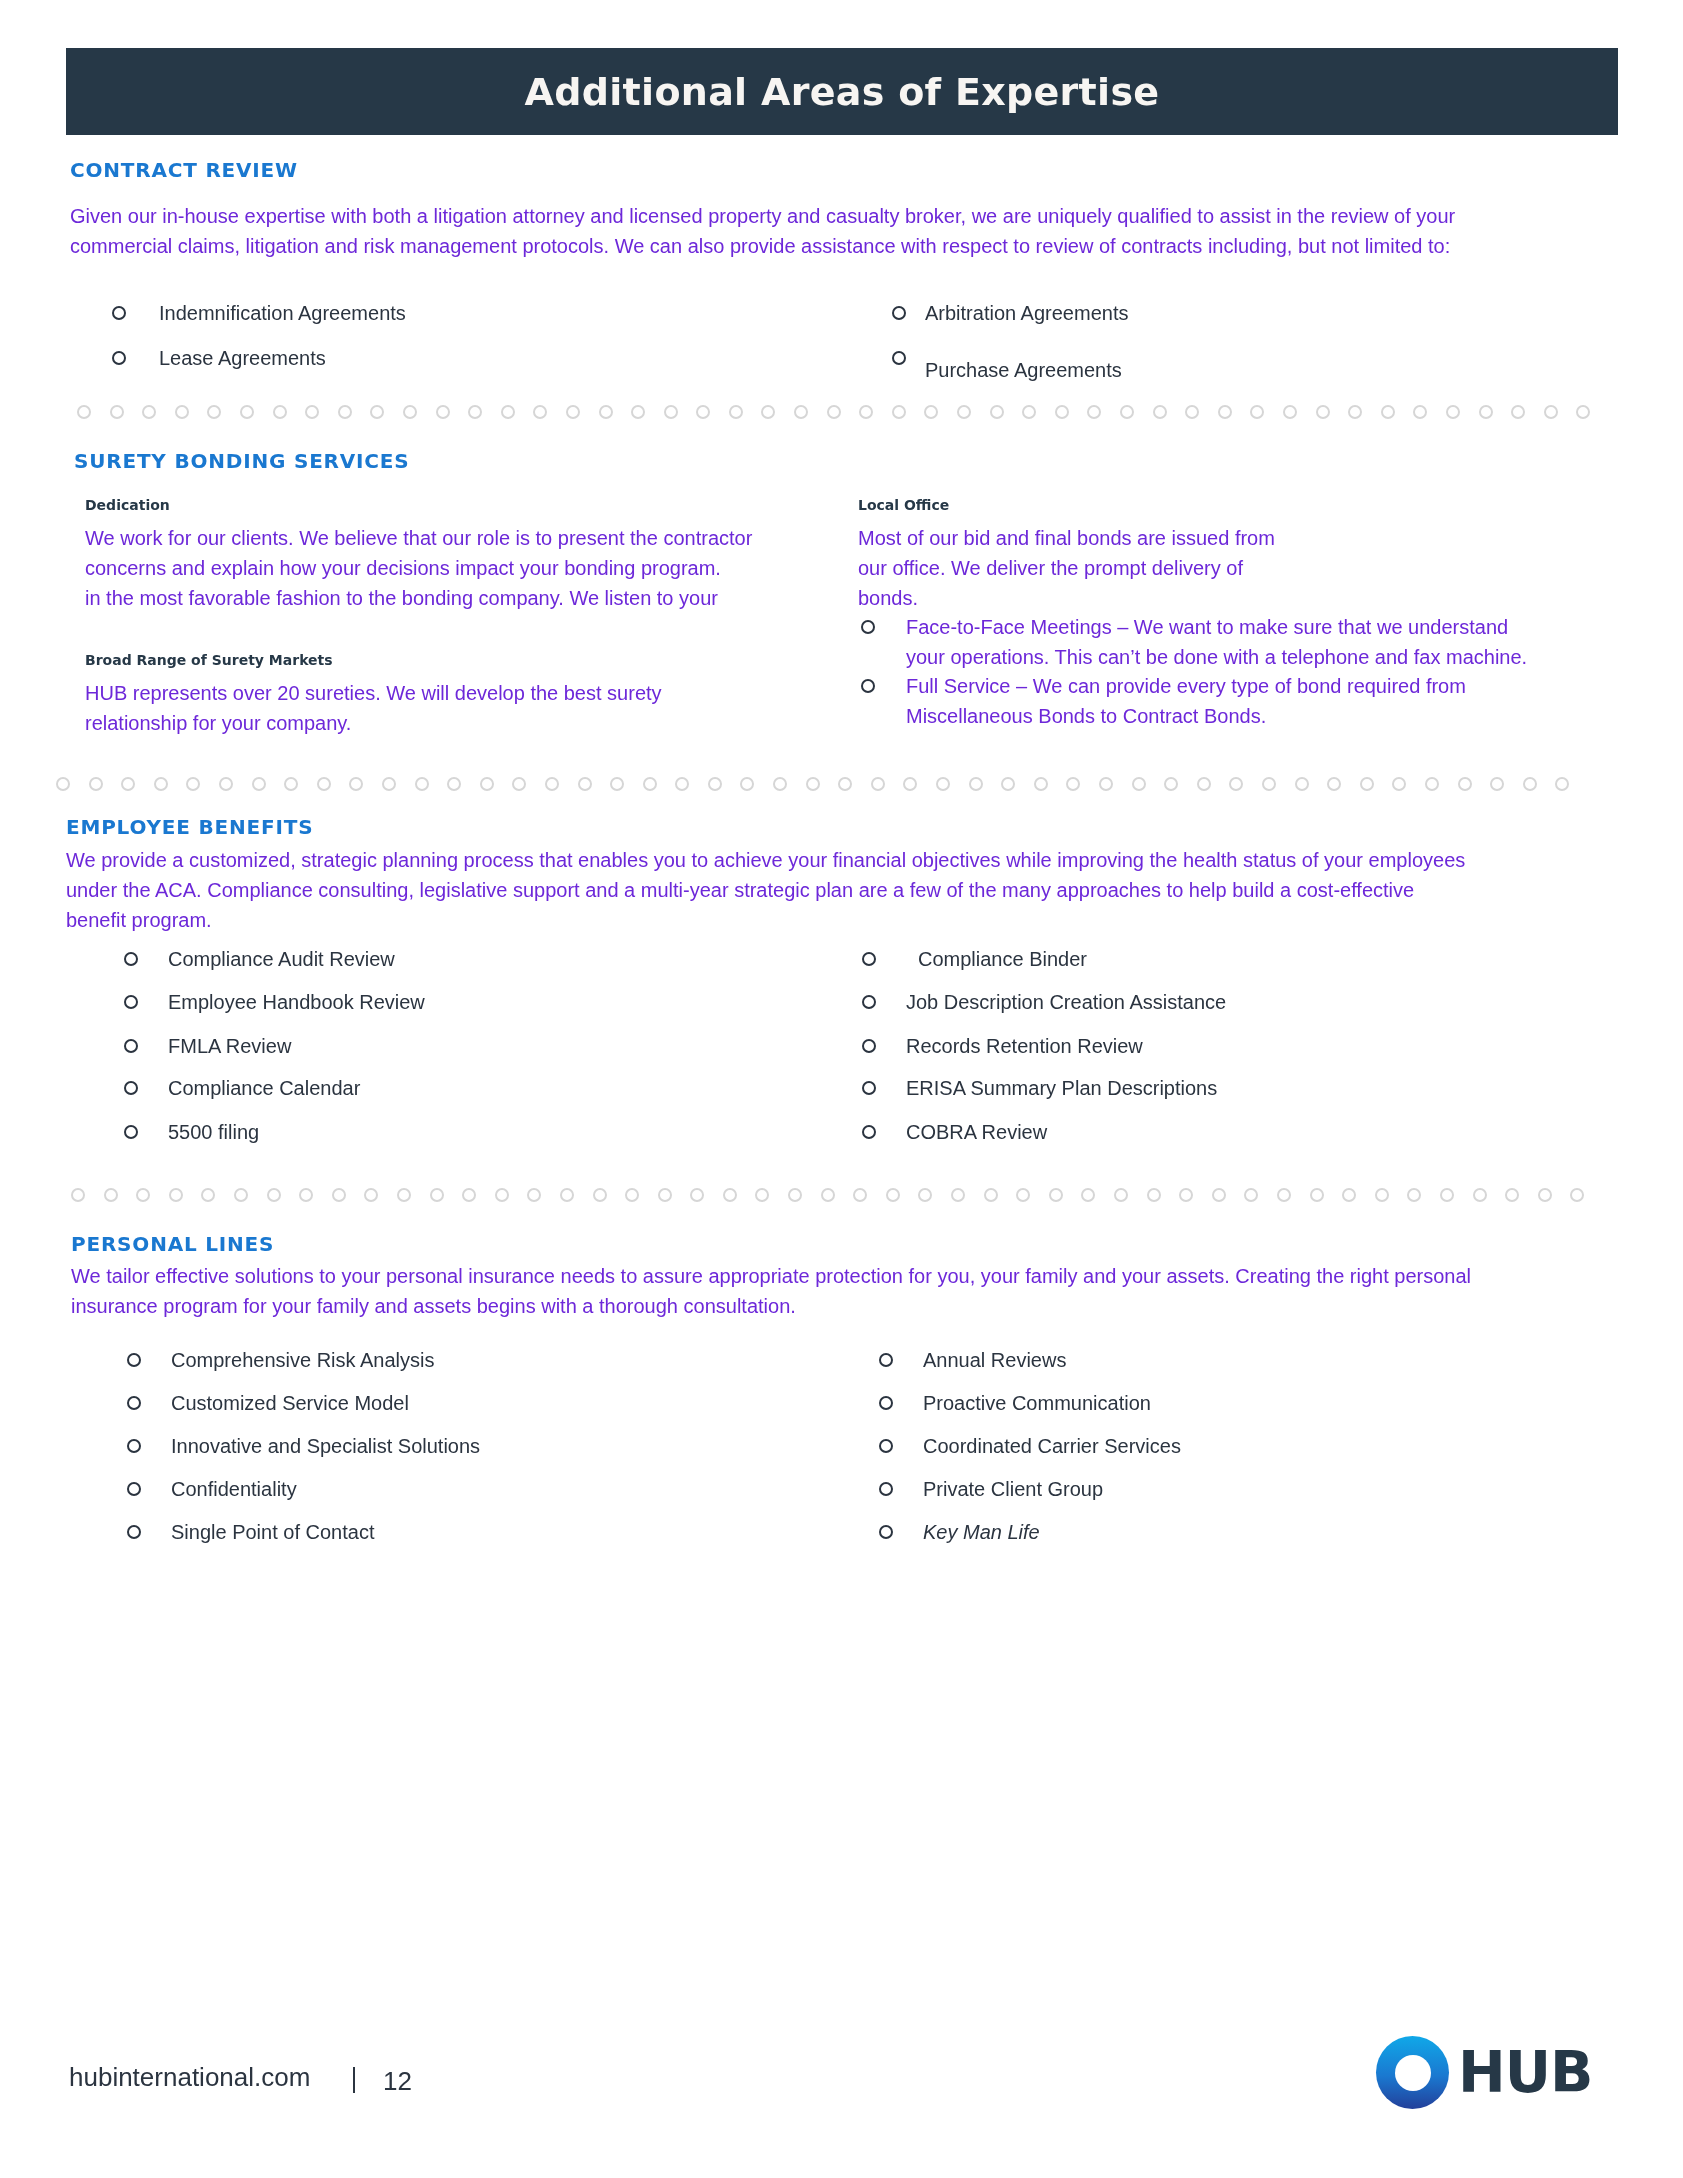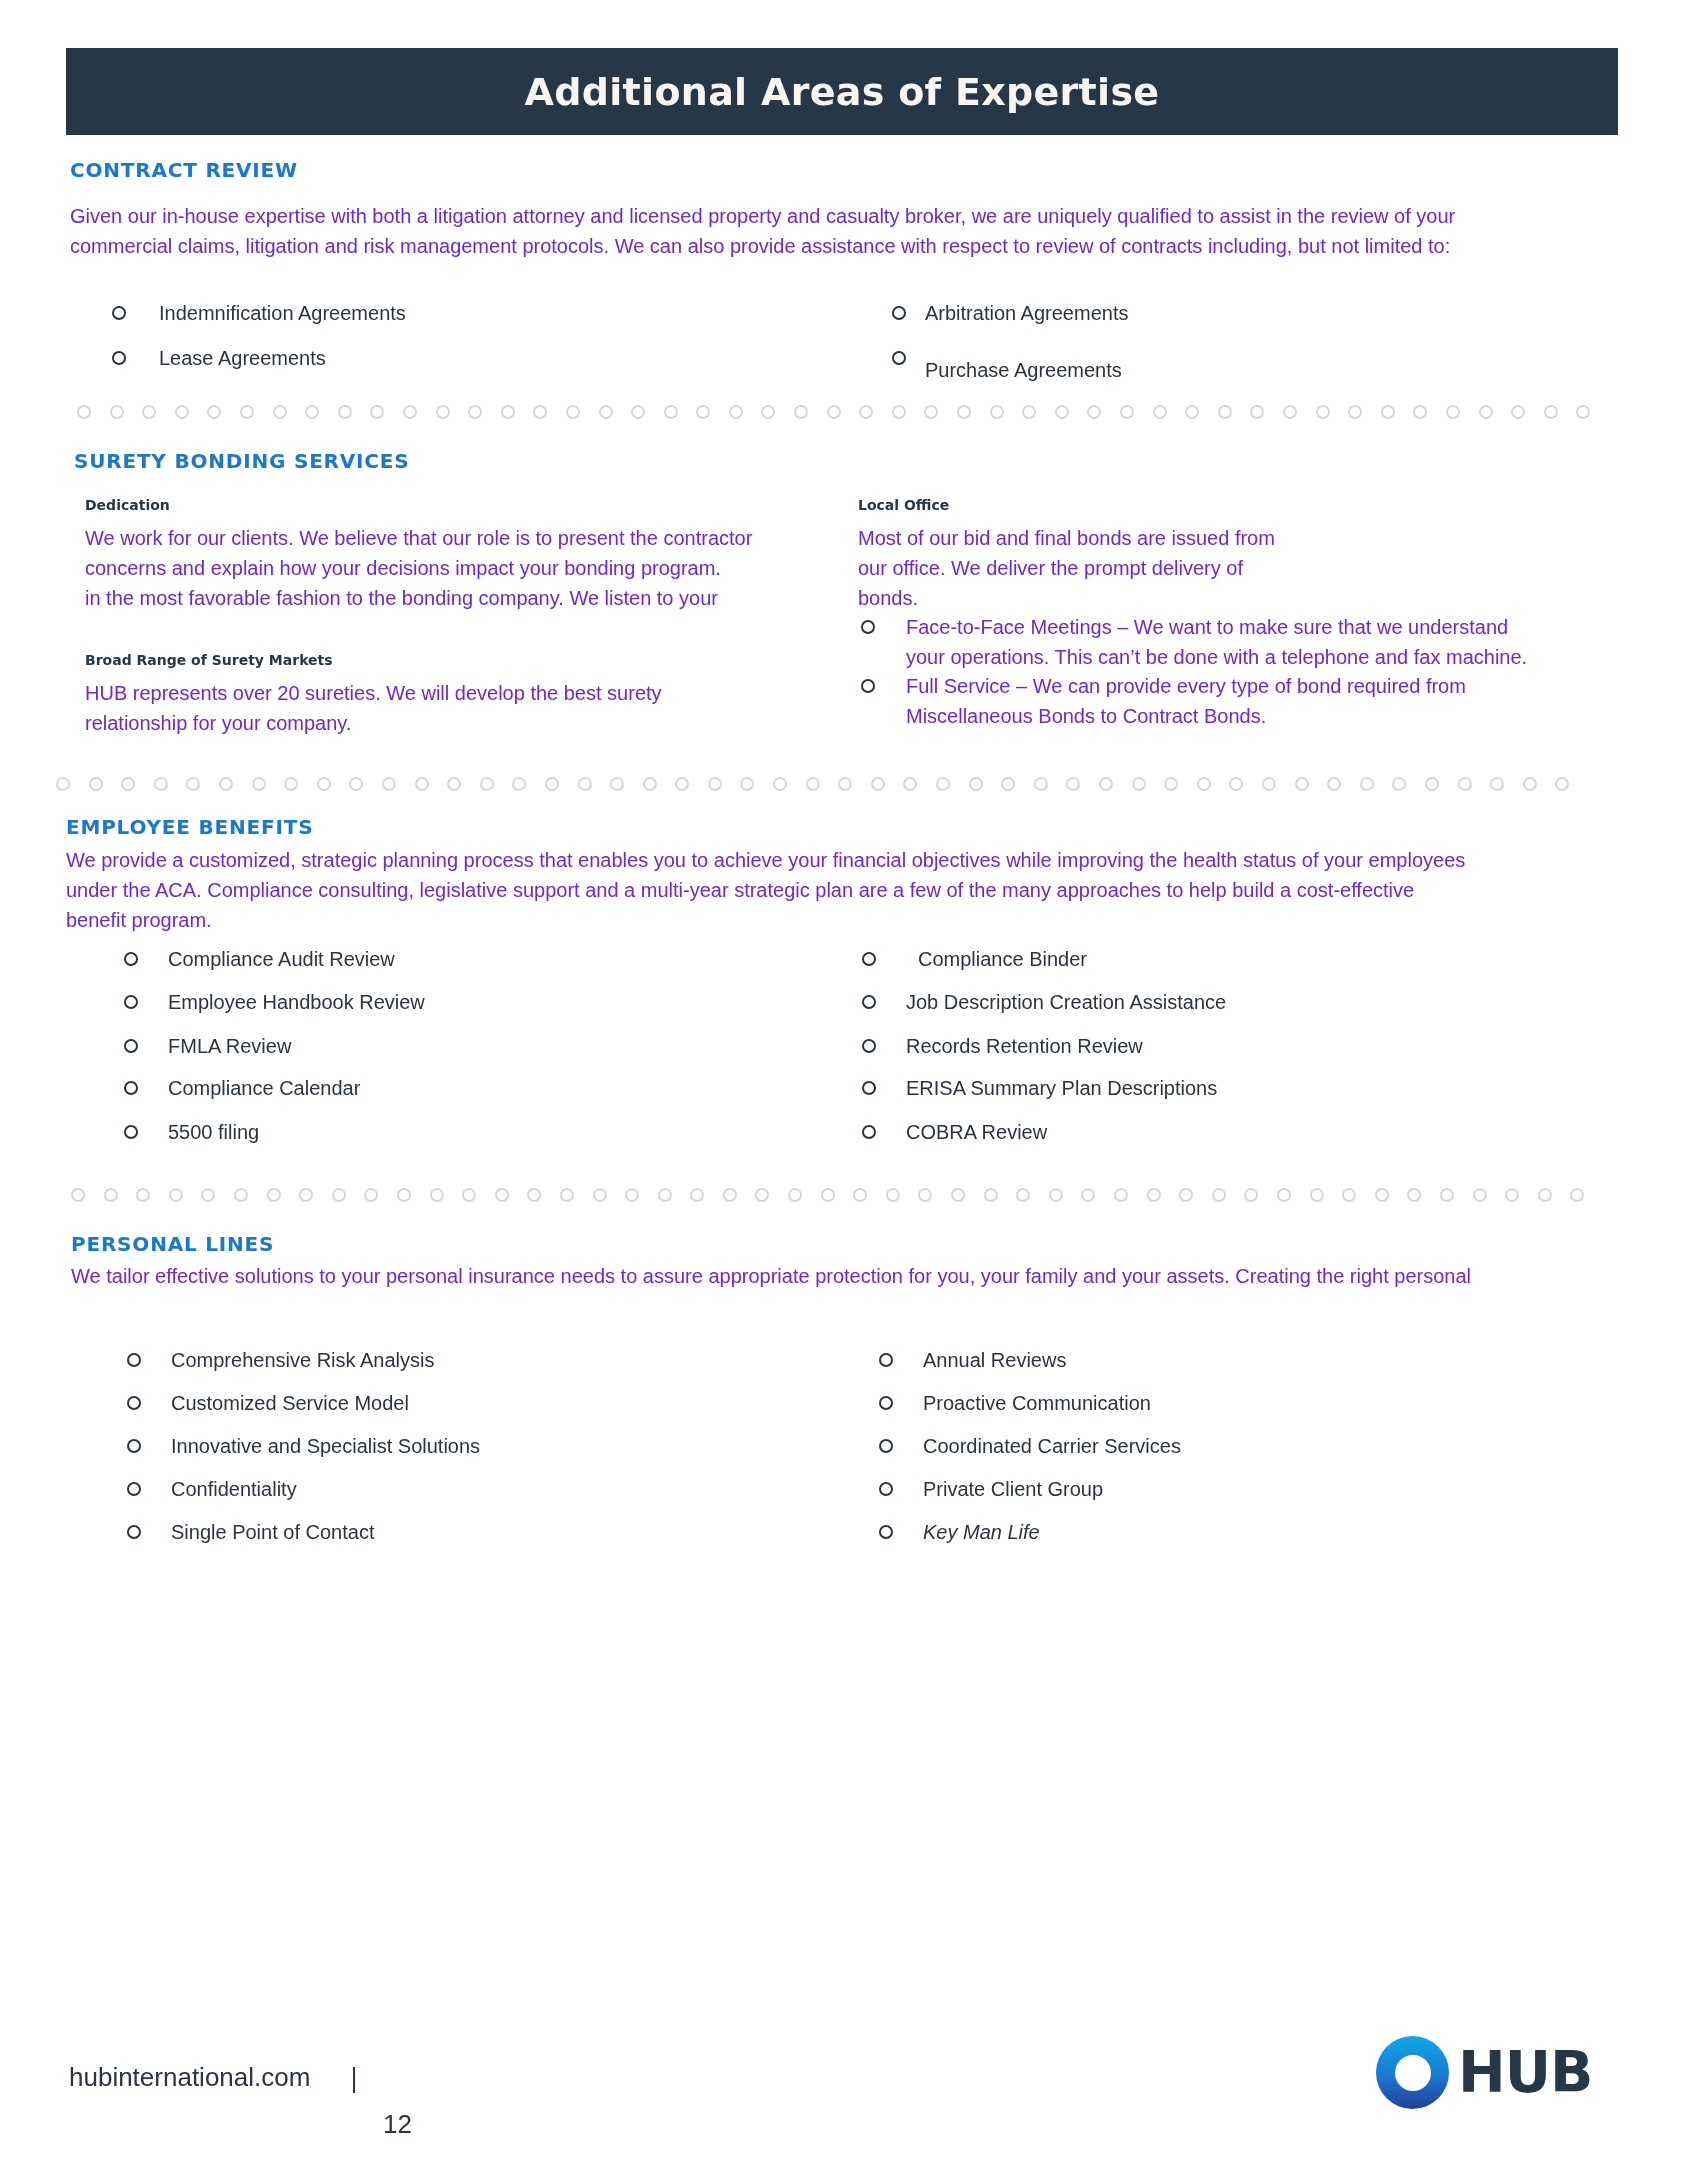--- a/index.html
+++ b/index.html
@@ -285,20 +285,21 @@
     <span></span>
     <span></span>
     <span></span>
     <span></span>
     <span></span>
   </div>
 
 <div class="abs section-h" style="left:71px; top:1232px;">PERSONAL LINES</div>
 <div class="abs para" style="left:71px; top:1261px;">
   <span class="para-line">We tailor effective solutions to your personal insurance needs to assure appropriate protection for you, your family and your assets. Creating the right personal</span>
+  <span class="para-line">insurance program for your family and assets begins with a thorough consultation.</span>
 </div>
 <div id="pl-list">
     <div class="list-row" style="left: 127px; top: 1346px;">
       <span class="bullet"></span>
       <span class="item-text" style="left: 44px;">Comprehensive Risk Analysis</span>
     </div>
     <div class="list-row" style="left: 127px; top: 1389px;">
       <span class="bullet"></span>
       <span class="item-text" style="left: 44px;">Customized Service Model</span>
     </div>
@@ -331,21 +332,21 @@
       <span class="item-text" style="left: 44px;">Private Client Group</span>
     </div>
     <div class="list-row" style="left: 879px; top: 1518px;">
       <span class="bullet"></span>
       <span class="item-text" style="left: 44px; font-style: italic;">Key Man Life</span>
     </div>
   </div>
 
 <div class="abs footer-url" style="left:69px; top:2062px;">hubinternational.com</div>
 <div class="abs footer-bar" style="left:353px; top:2067px;"></div>
-<div class="abs footer-page" style="left:383px; top:2066px;margin-top:43px;">12</div>
+<div class="abs footer-page" style="left:383px; top:2066px;">12</div>
 
 <div class="abs" style="left:1376px; top:2036px;">
   <div class="logo-ring" style="position:relative;">
       <div class="logo-hole"></div>
     </div>
 </div>
 <div class="abs logo-text" style="left:1458px; top:2039px;">HUB</div>
 
 
 </body></html>

